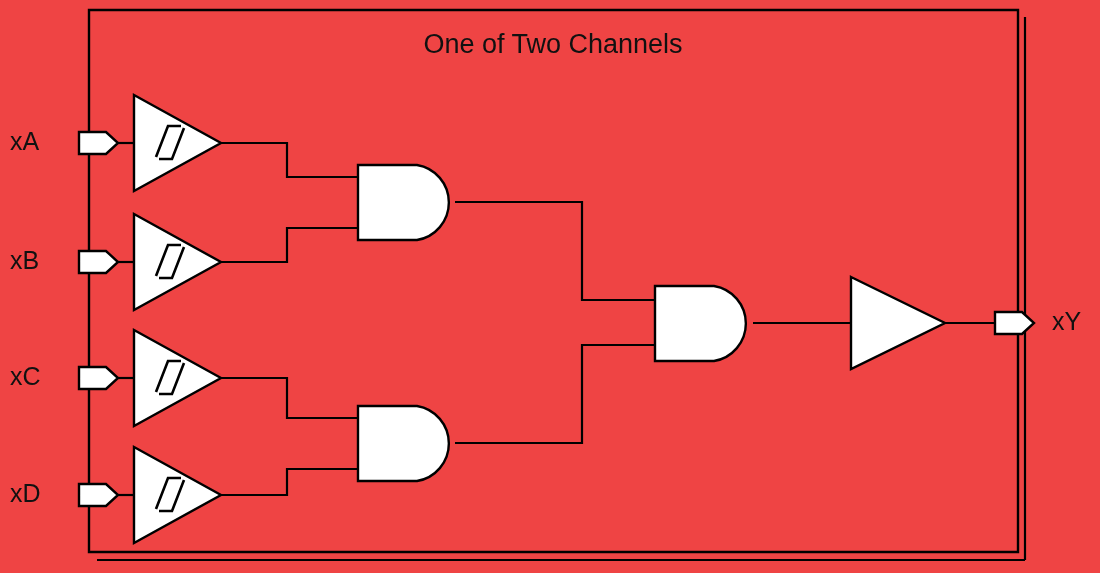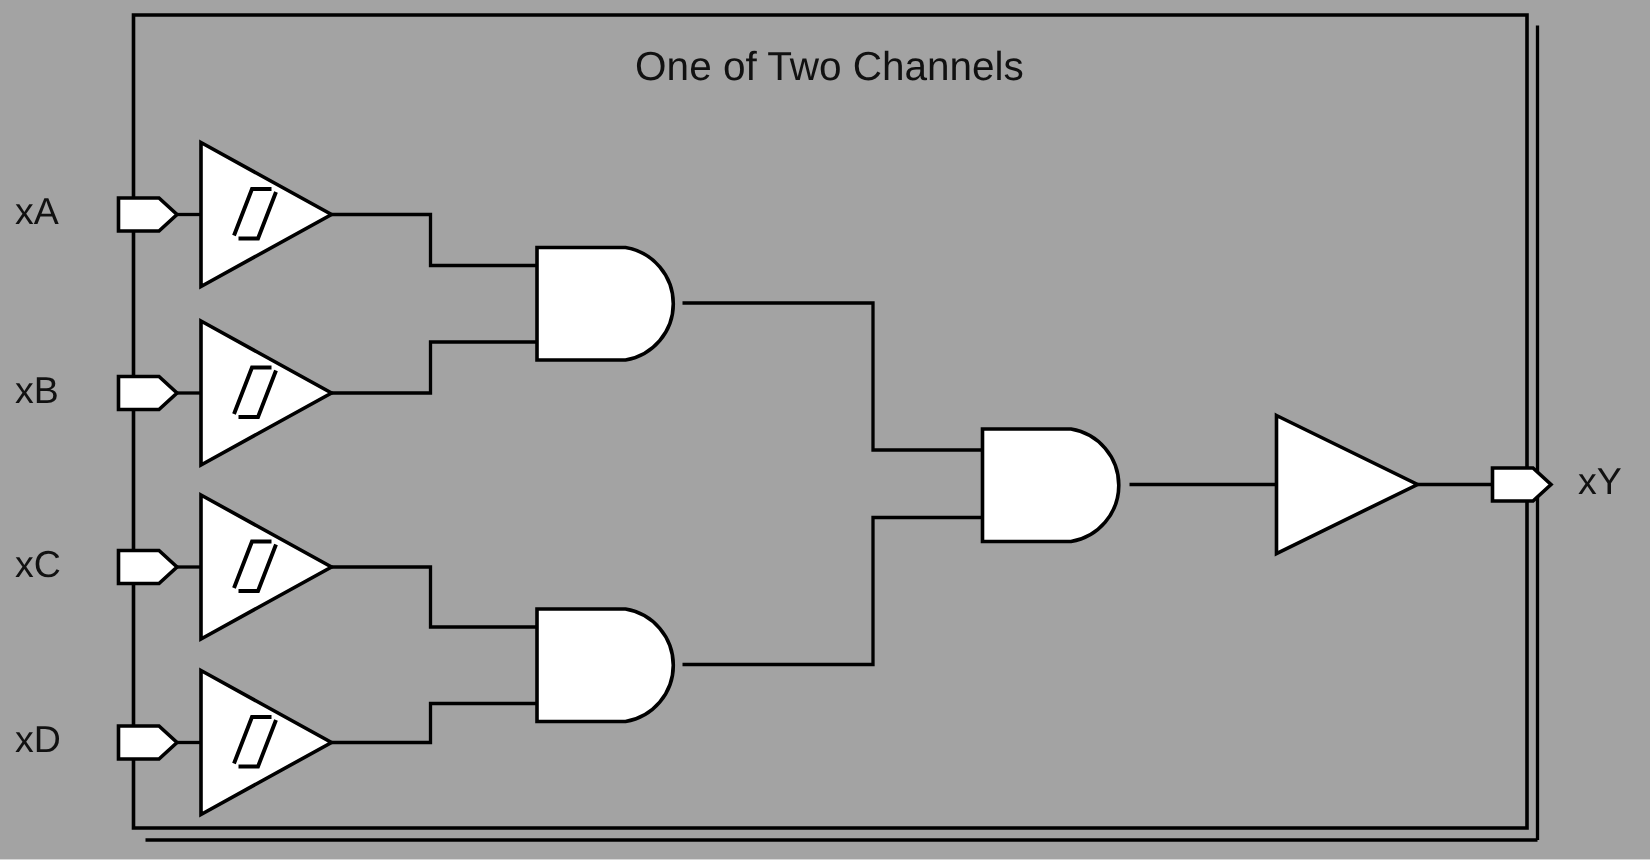--- a/index.html
+++ b/index.html
@@ -5,21 +5,21 @@
 <style>
   html, body {
     margin: 0;
     padding: 0;
     background: #ffffff;
   }
   #root {
     position: relative;
     width: 1100px;
     height: 573px;
-    background: #a3a3a3;
+    background: #ef4444;
     font-family: "Liberation Sans", sans-serif;
     overflow: hidden;
   }
   #diagram-svg {
     position: absolute;
     left: 0;
     top: 0;
     width: 1100px;
     height: 573px;
     display: block;

